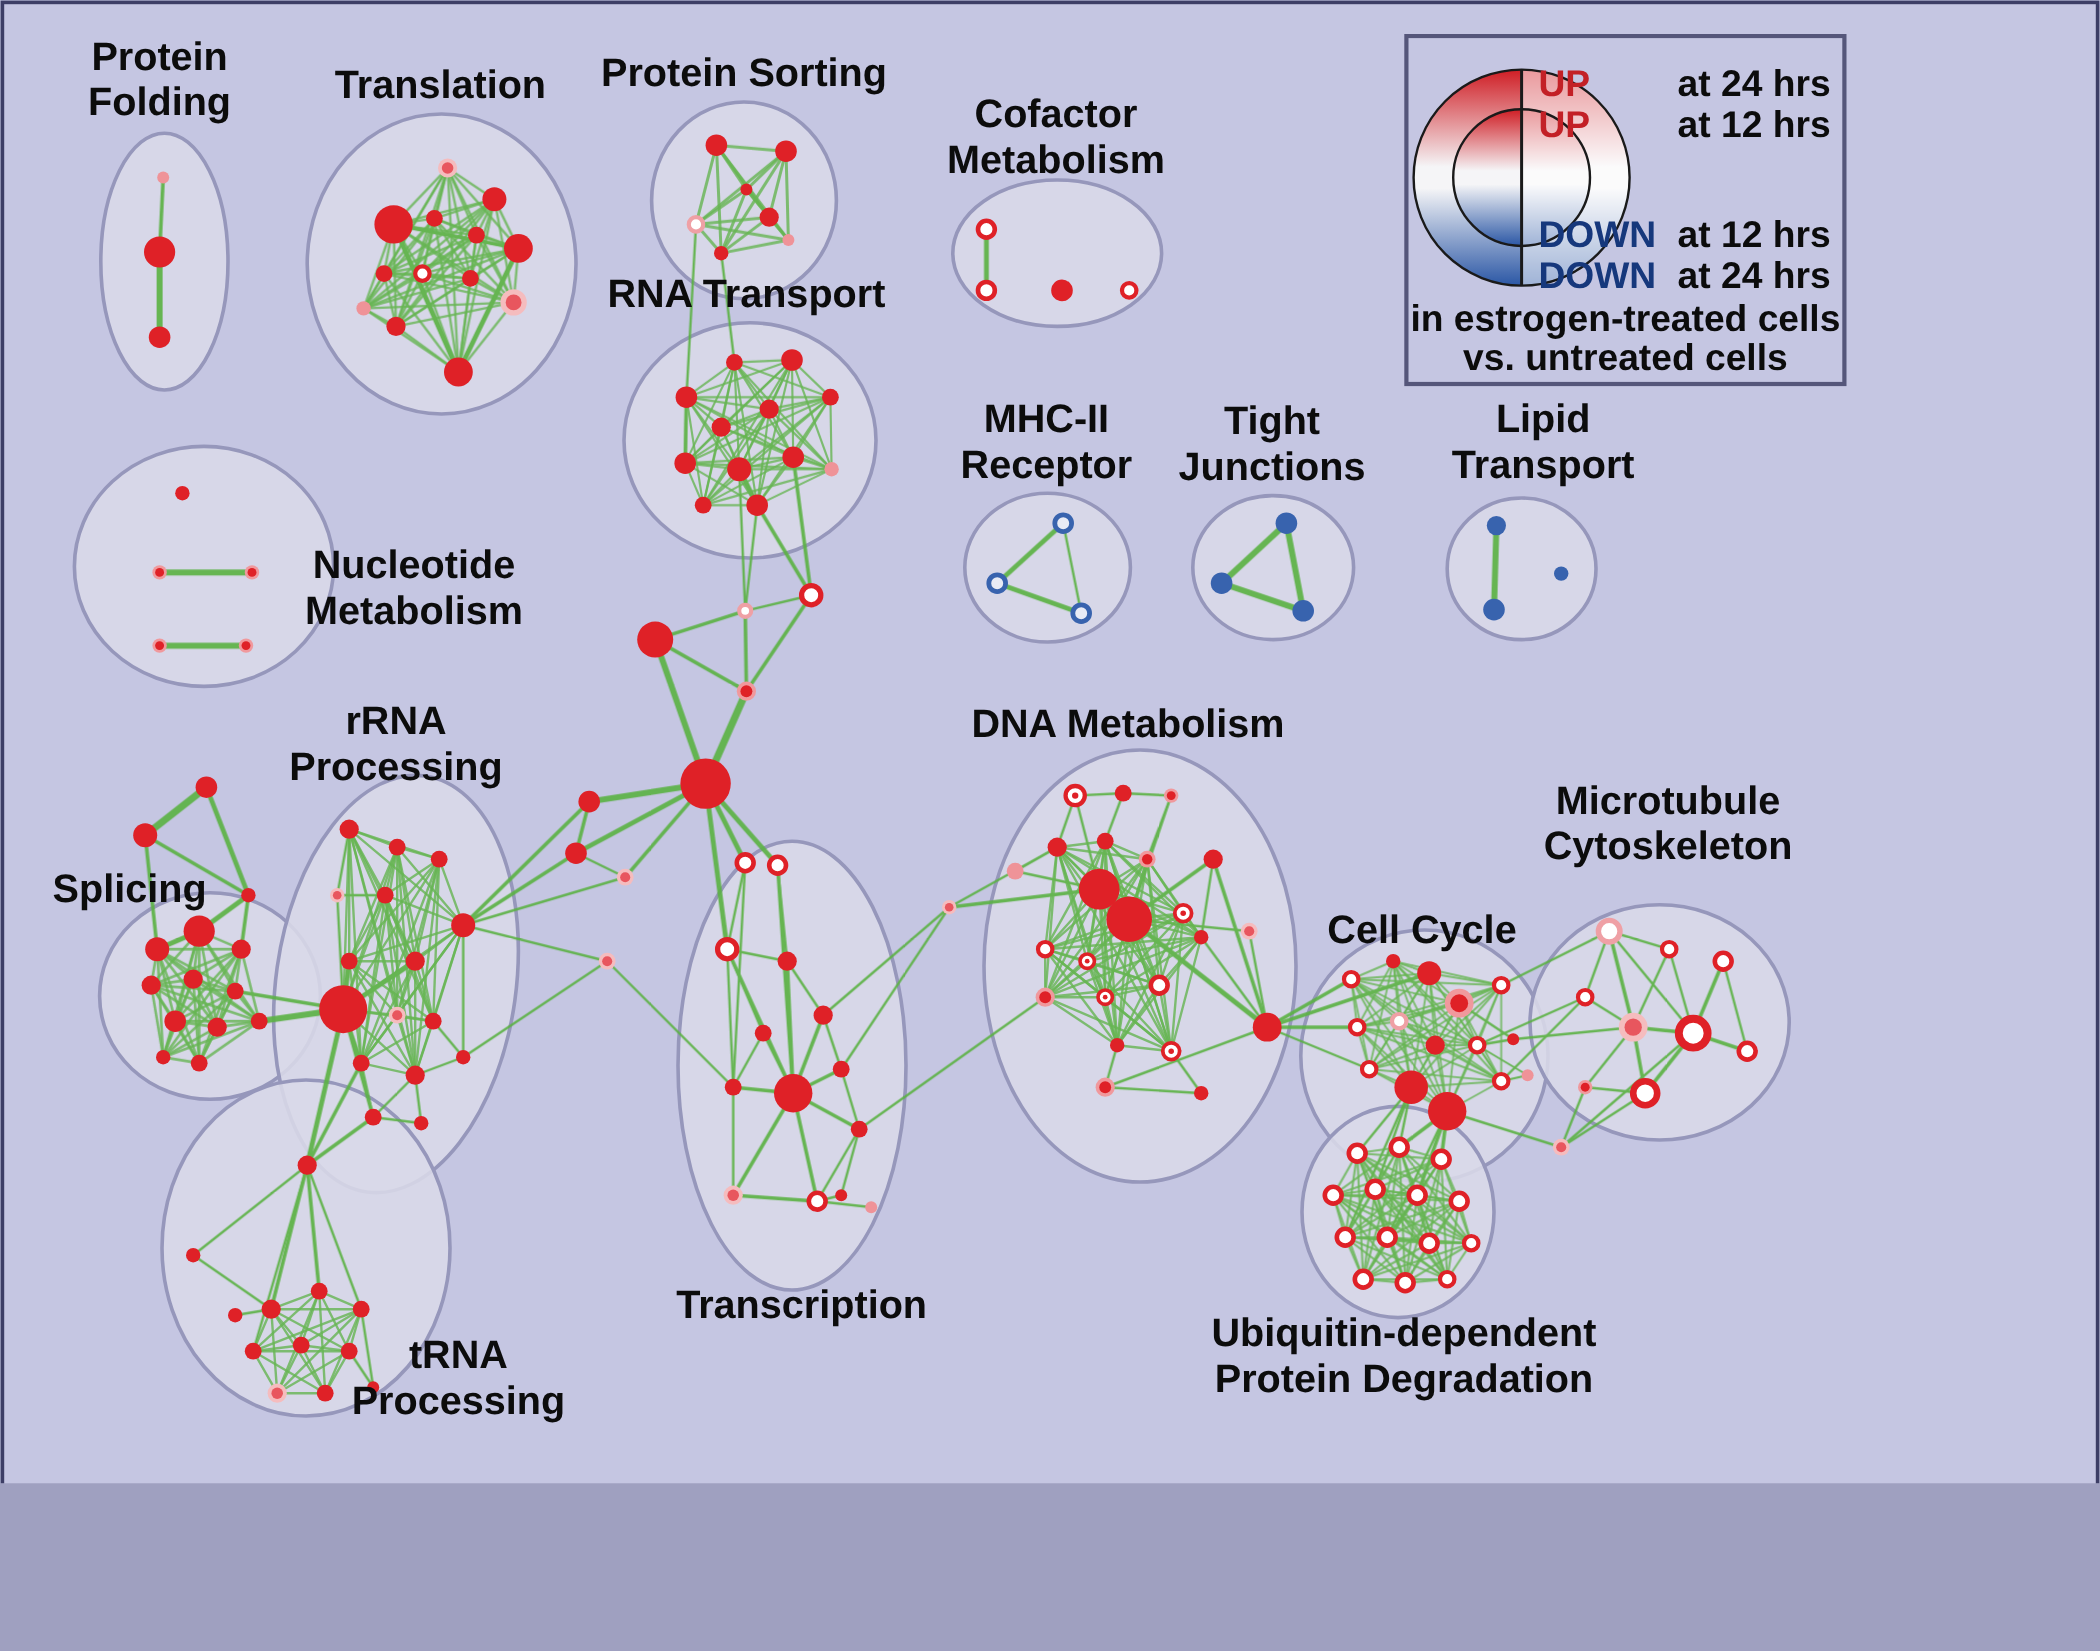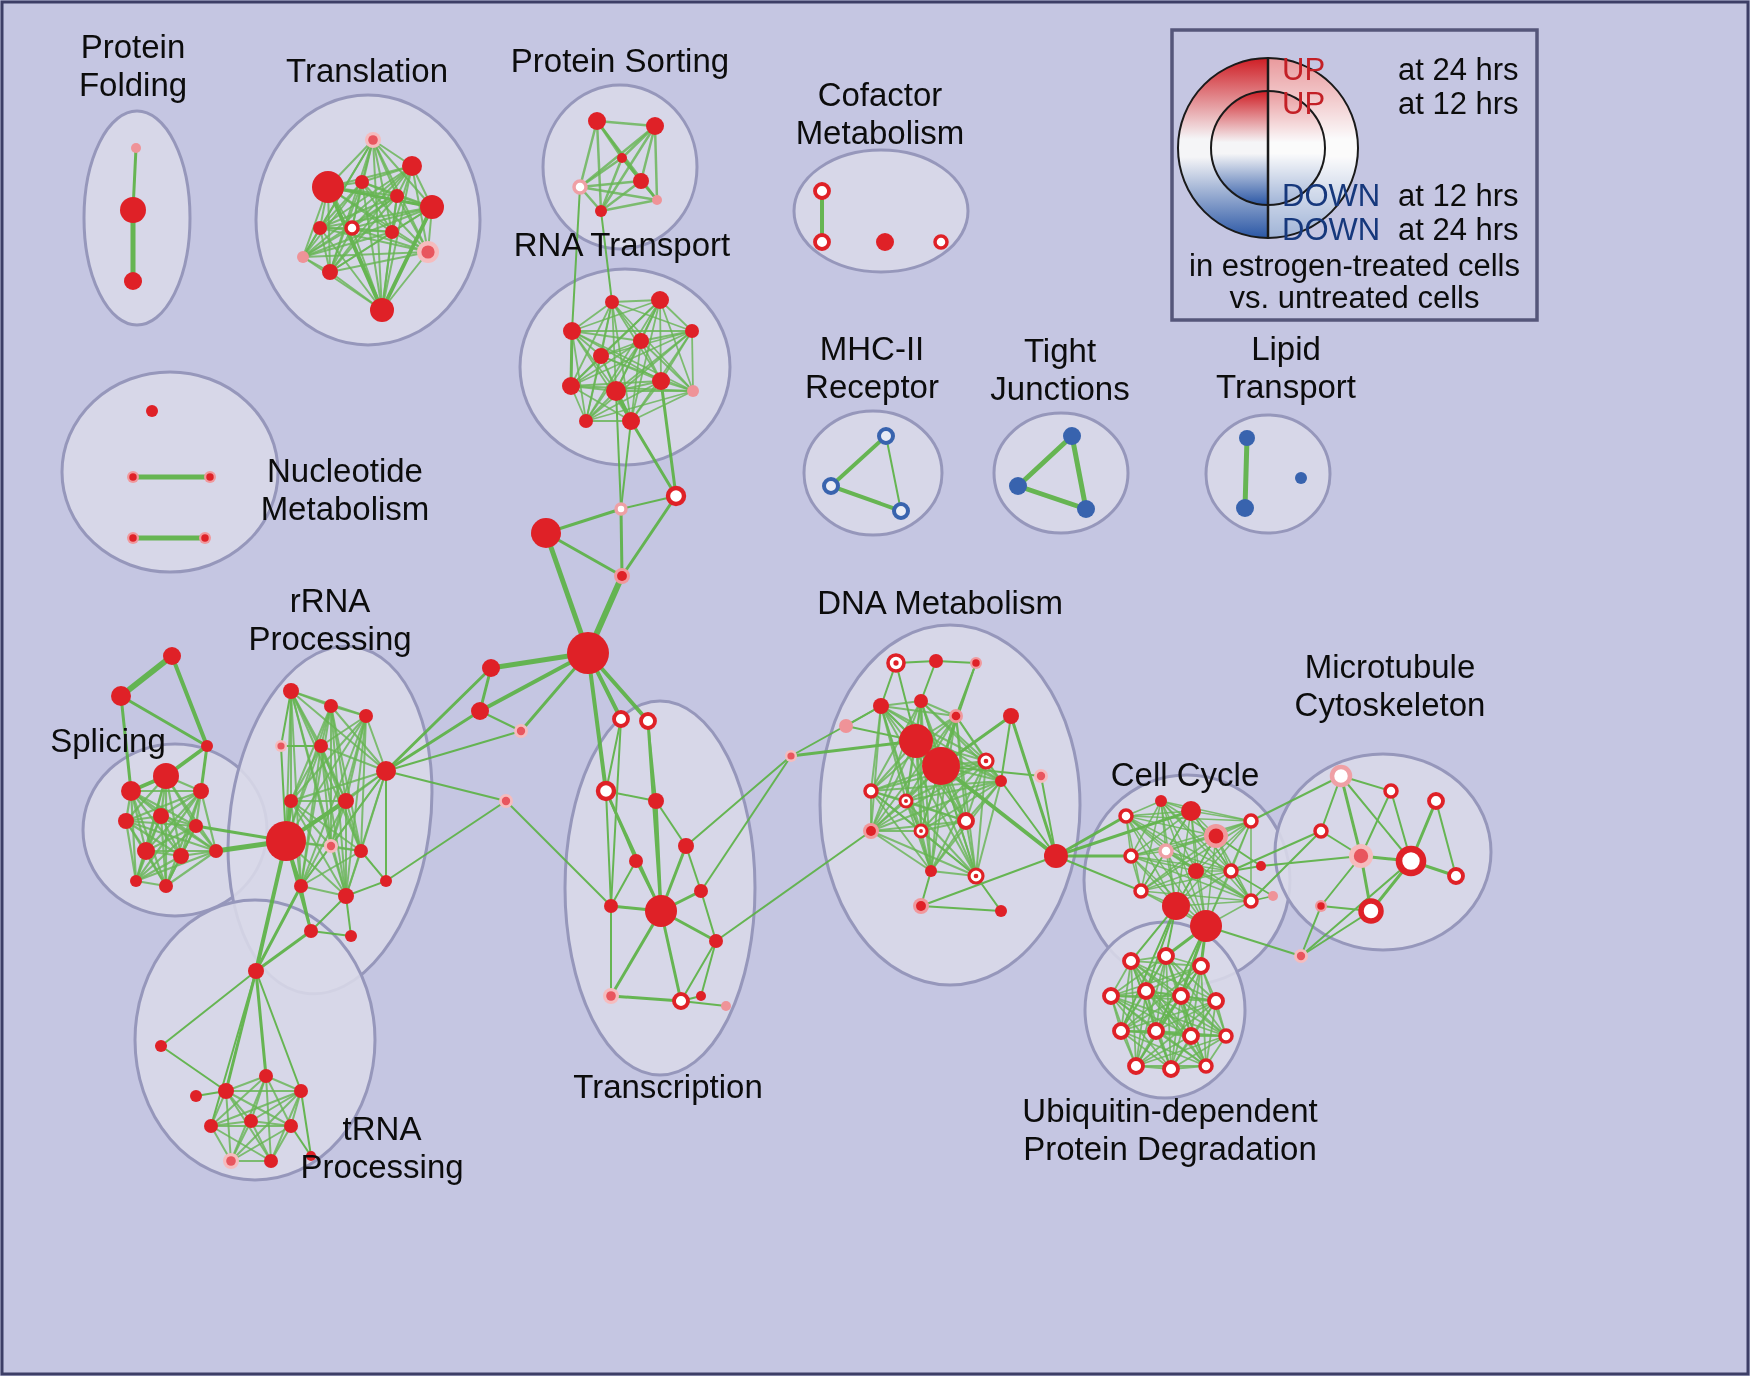--- a/index.html
+++ b/index.html
@@ -1,16 +1,16 @@
 <!DOCTYPE html>
 <html><head>
 <meta charset="utf-8">
 <style>
   html,body{margin:0;padding:0;background:#9fa0c0;}
-  .stage{width:1750px;height:1376px;position:relative;font-family:"Liberation Sans",sans-serif;}
+  .stage{width:1750px;height:1236px;position:relative;font-family:"Liberation Sans",sans-serif;font-weight:bold;}
   svg{display:block;}
   text{font-family:"Liberation Sans",sans-serif;}
 </style>
 </head>
 <body>
 
 <div class="stage">
   <svg id="net" width="1750" height="1376" viewBox="0 0 1750 1376" xmlns="http://www.w3.org/2000/svg">
       <rect x="0" y="0" width="1750" height="1376" fill="#c5c6e2"></rect>
       <rect x="2" y="2" width="1746" height="1372" fill="none" stroke="#3d3e66" stroke-width="3"></rect>

